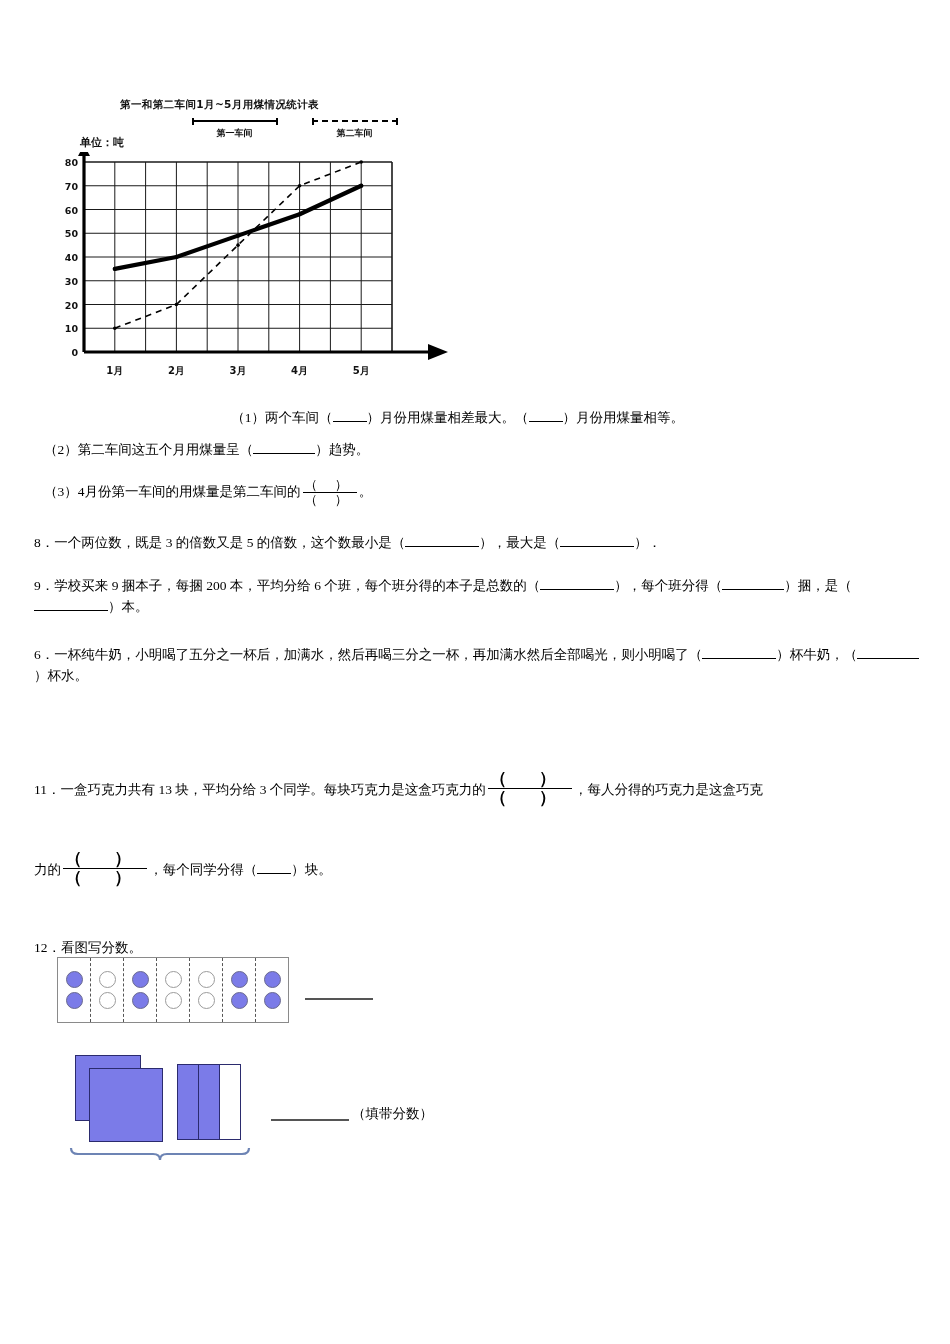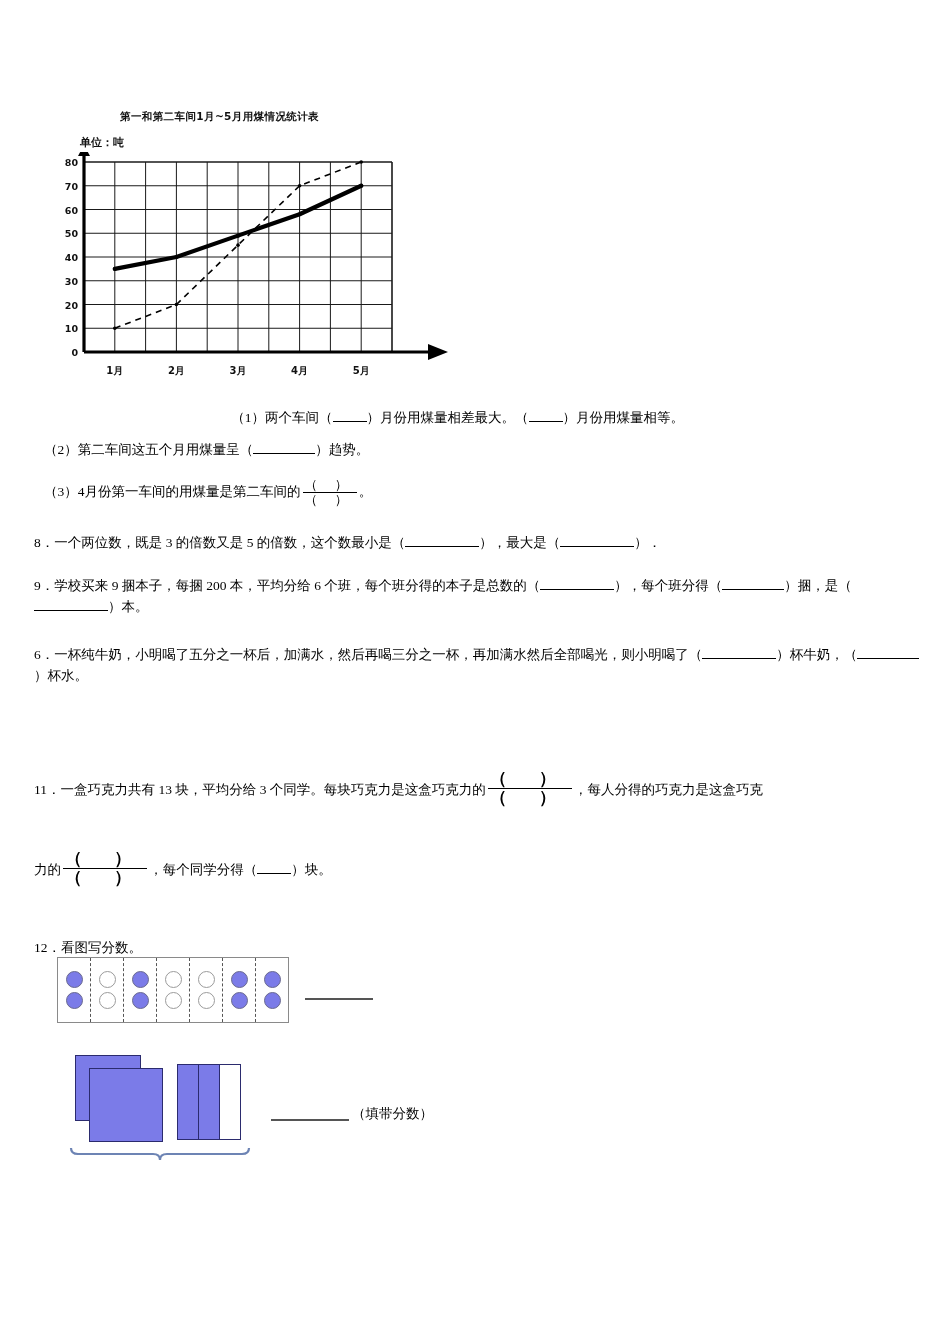--- a/index.html
+++ b/index.html
@@ -27,21 +27,20 @@
   .chart-title {
     position: absolute;
     left: 68px;
     top: 2px;
     font-size: 10.5px;
     font-weight: bold;
     font-family: "DejaVu Sans", sans-serif;
     letter-spacing: .4px;
     white-space: nowrap;
     color: #111;
-    margin-top: 12px;
   }
   .unit-label {
     position: absolute;
     left: 28px;
     top: 39px;
     font-size: 11px;
     font-weight: bold;
     font-family: Liberation Sans, sans-serif;
     white-space: nowrap;
     color: #111;
@@ -162,20 +161,36 @@
   }
 </style>
 </head>
 <body>
 
 <div class="chart-block">
 
   <div class="chart-title">第一和第二车间1月~5月用煤情况统计表</div>
   <div class="unit-label">单位：吨</div>
 
+  <div class="legend">
+    <div class="legend-item solid">
+      <div class="legend-swatch solid-sw">
+        <span class="cap l"></span>
+          <span class="cap r"></span>
+      </div>
+      <div class="legend-text">第一车间</div>
+    </div>
+    <div class="legend-item dashed">
+      <div class="legend-swatch dashed-sw">
+        <span class="cap l"></span>
+          <span class="cap r"></span>
+      </div>
+      <div class="legend-text">第二车间</div>
+    </div>
+  </div>
 
   <div class="plot-wrap">
     <svg class="plot-svg" id="plot" width="400" height="240" viewBox="0 0 400 240">
         <line x1="32" y1="10" x2="32" y2="200" stroke="#1a1a1a" stroke-width="1.6"></line>
         <line x1="62.8" y1="10" x2="62.8" y2="200" stroke="#1a1a1a" stroke-width="1"></line>
         <line x1="93.6" y1="10" x2="93.6" y2="200" stroke="#1a1a1a" stroke-width="1"></line>
         <line x1="124.4" y1="10" x2="124.4" y2="200" stroke="#1a1a1a" stroke-width="1"></line>
         <line x1="155.2" y1="10" x2="155.2" y2="200" stroke="#1a1a1a" stroke-width="1"></line>
         <line x1="186" y1="10" x2="186" y2="200" stroke="#1a1a1a" stroke-width="1"></line>
         <line x1="216.8" y1="10" x2="216.8" y2="200" stroke="#1a1a1a" stroke-width="1"></line>

